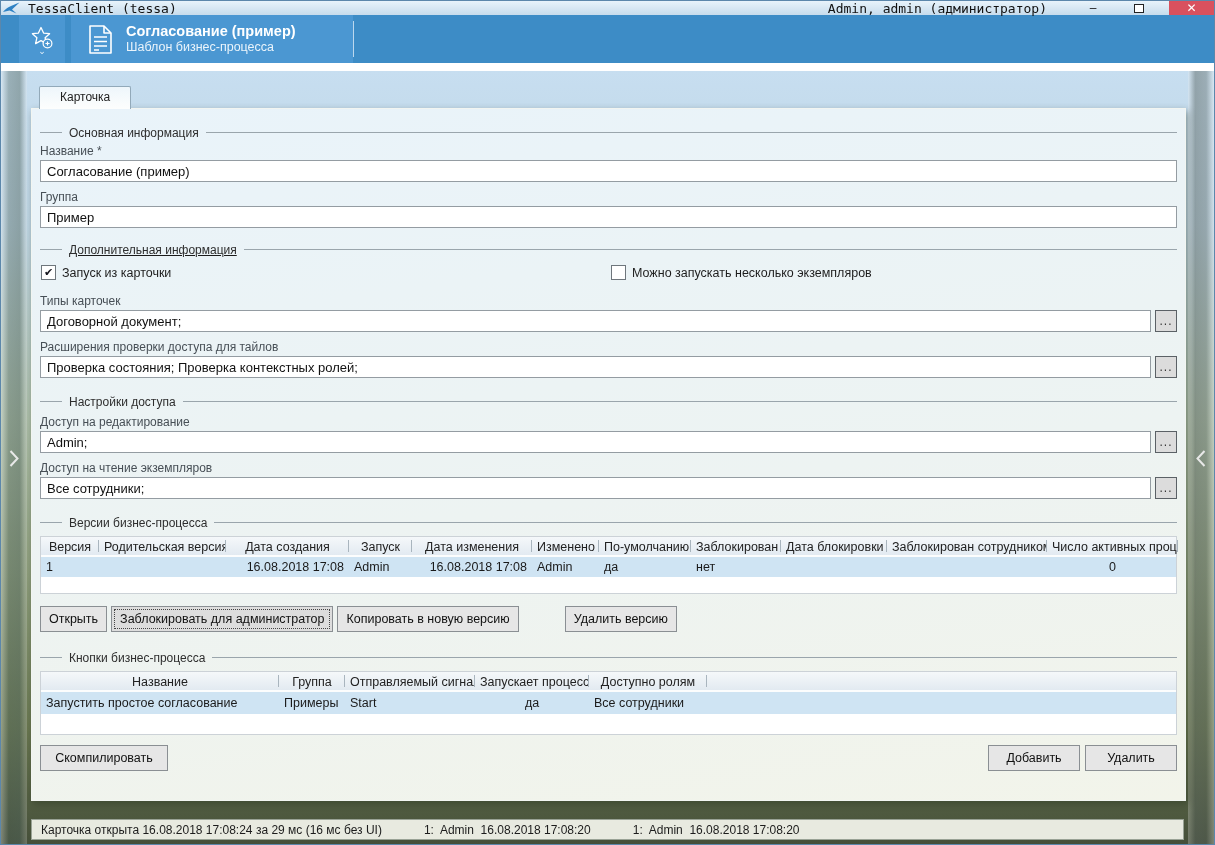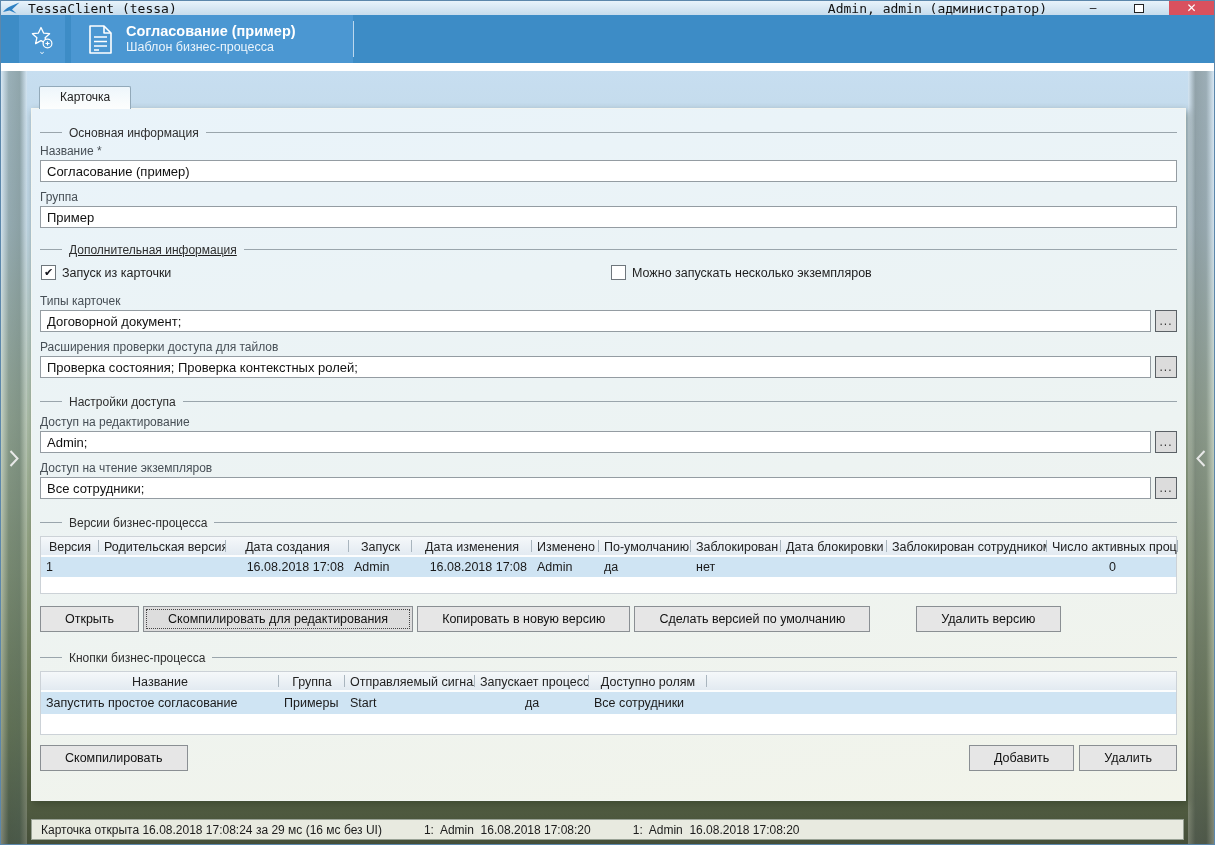--- a/index.html
+++ b/index.html
@@ -68,21 +68,21 @@
   .tdata{height:20px;line-height:20px;background:#cfe4f3;}
   .tcell{padding:0 5px;font-size:12.5px;white-space:nowrap;overflow:hidden;flex:none;}
   .hcell{text-align:center;color:#222;position:relative;}
   .hcell::after{content:'';position:absolute;right:0;top:3px;bottom:3px;width:1px;background:#a9b5be;}
   .tfill{background:#fff;}
   .t1 .tfill{height:16px;}
   .t2 .tdata{height:22px;line-height:22px;}
   .t2 .tfill{height:20px;}
   
   .btn{height:26px;background:#e6e6e6;border:1px solid #8a8f93;font-family:"Liberation Sans",sans-serif;
-    font-size:12.5px;color:#111;padding:0 24px;}
+    font-size:12.5px;color:#111;padding:0 8px;}
   .btn.focused{outline:1px dotted #444;outline-offset:-4px;background:#dddddd;}
   .btn-row{display:flex;gap:4px;}
   .btn-row .gap-left{margin-left:42px;}
   .bottom-row{display:flex;align-items:center;}
   .bottom-row .spacer{flex:1;}
   .bottom-row .btn{min-width:92px;}
   .bottom-row .btn.compile{min-width:128px;}
   .bottom-row .btn + .btn{margin-left:5px;}
   
   .statusbar{position:absolute;left:30px;right:30px;top:748px;height:21px;background:#e8eae0;
@@ -239,23 +239,22 @@
               <div class="tcell" style="width: 90px; text-align: left;">нет</div>
               <div class="tcell" style="width: 106px; text-align: left;"></div>
               <div class="tcell" style="width: 160px; text-align: left;"></div>
               <div class="tcell" style="width: 131px; text-align: center;">0</div>
             </div>
             <div class="tfill"></div>
           </div>
 
         <div class="btn-row mt12">
           <button class="btn">Открыть</button>
-          <button class="btn focused">Скомпилировать для редактирования</button>
+          <button class="btn focused">Заблокировать для администратор</button>
           <button class="btn">Копировать в новую версию</button>
-          <button class="btn">Сделать версией по умолчанию</button>
           <button class="btn gap-left">Удалить версию</button>
         </div>
 
         <div class="gh mt18">
           <span class="ln short"></span>
             <span class="gh-text">Кнопки бизнес-процесса</span>
             <span class="ln grow"></span>
         </div>
         <div class="table t2 mt6">
             <div class="trow thead">

